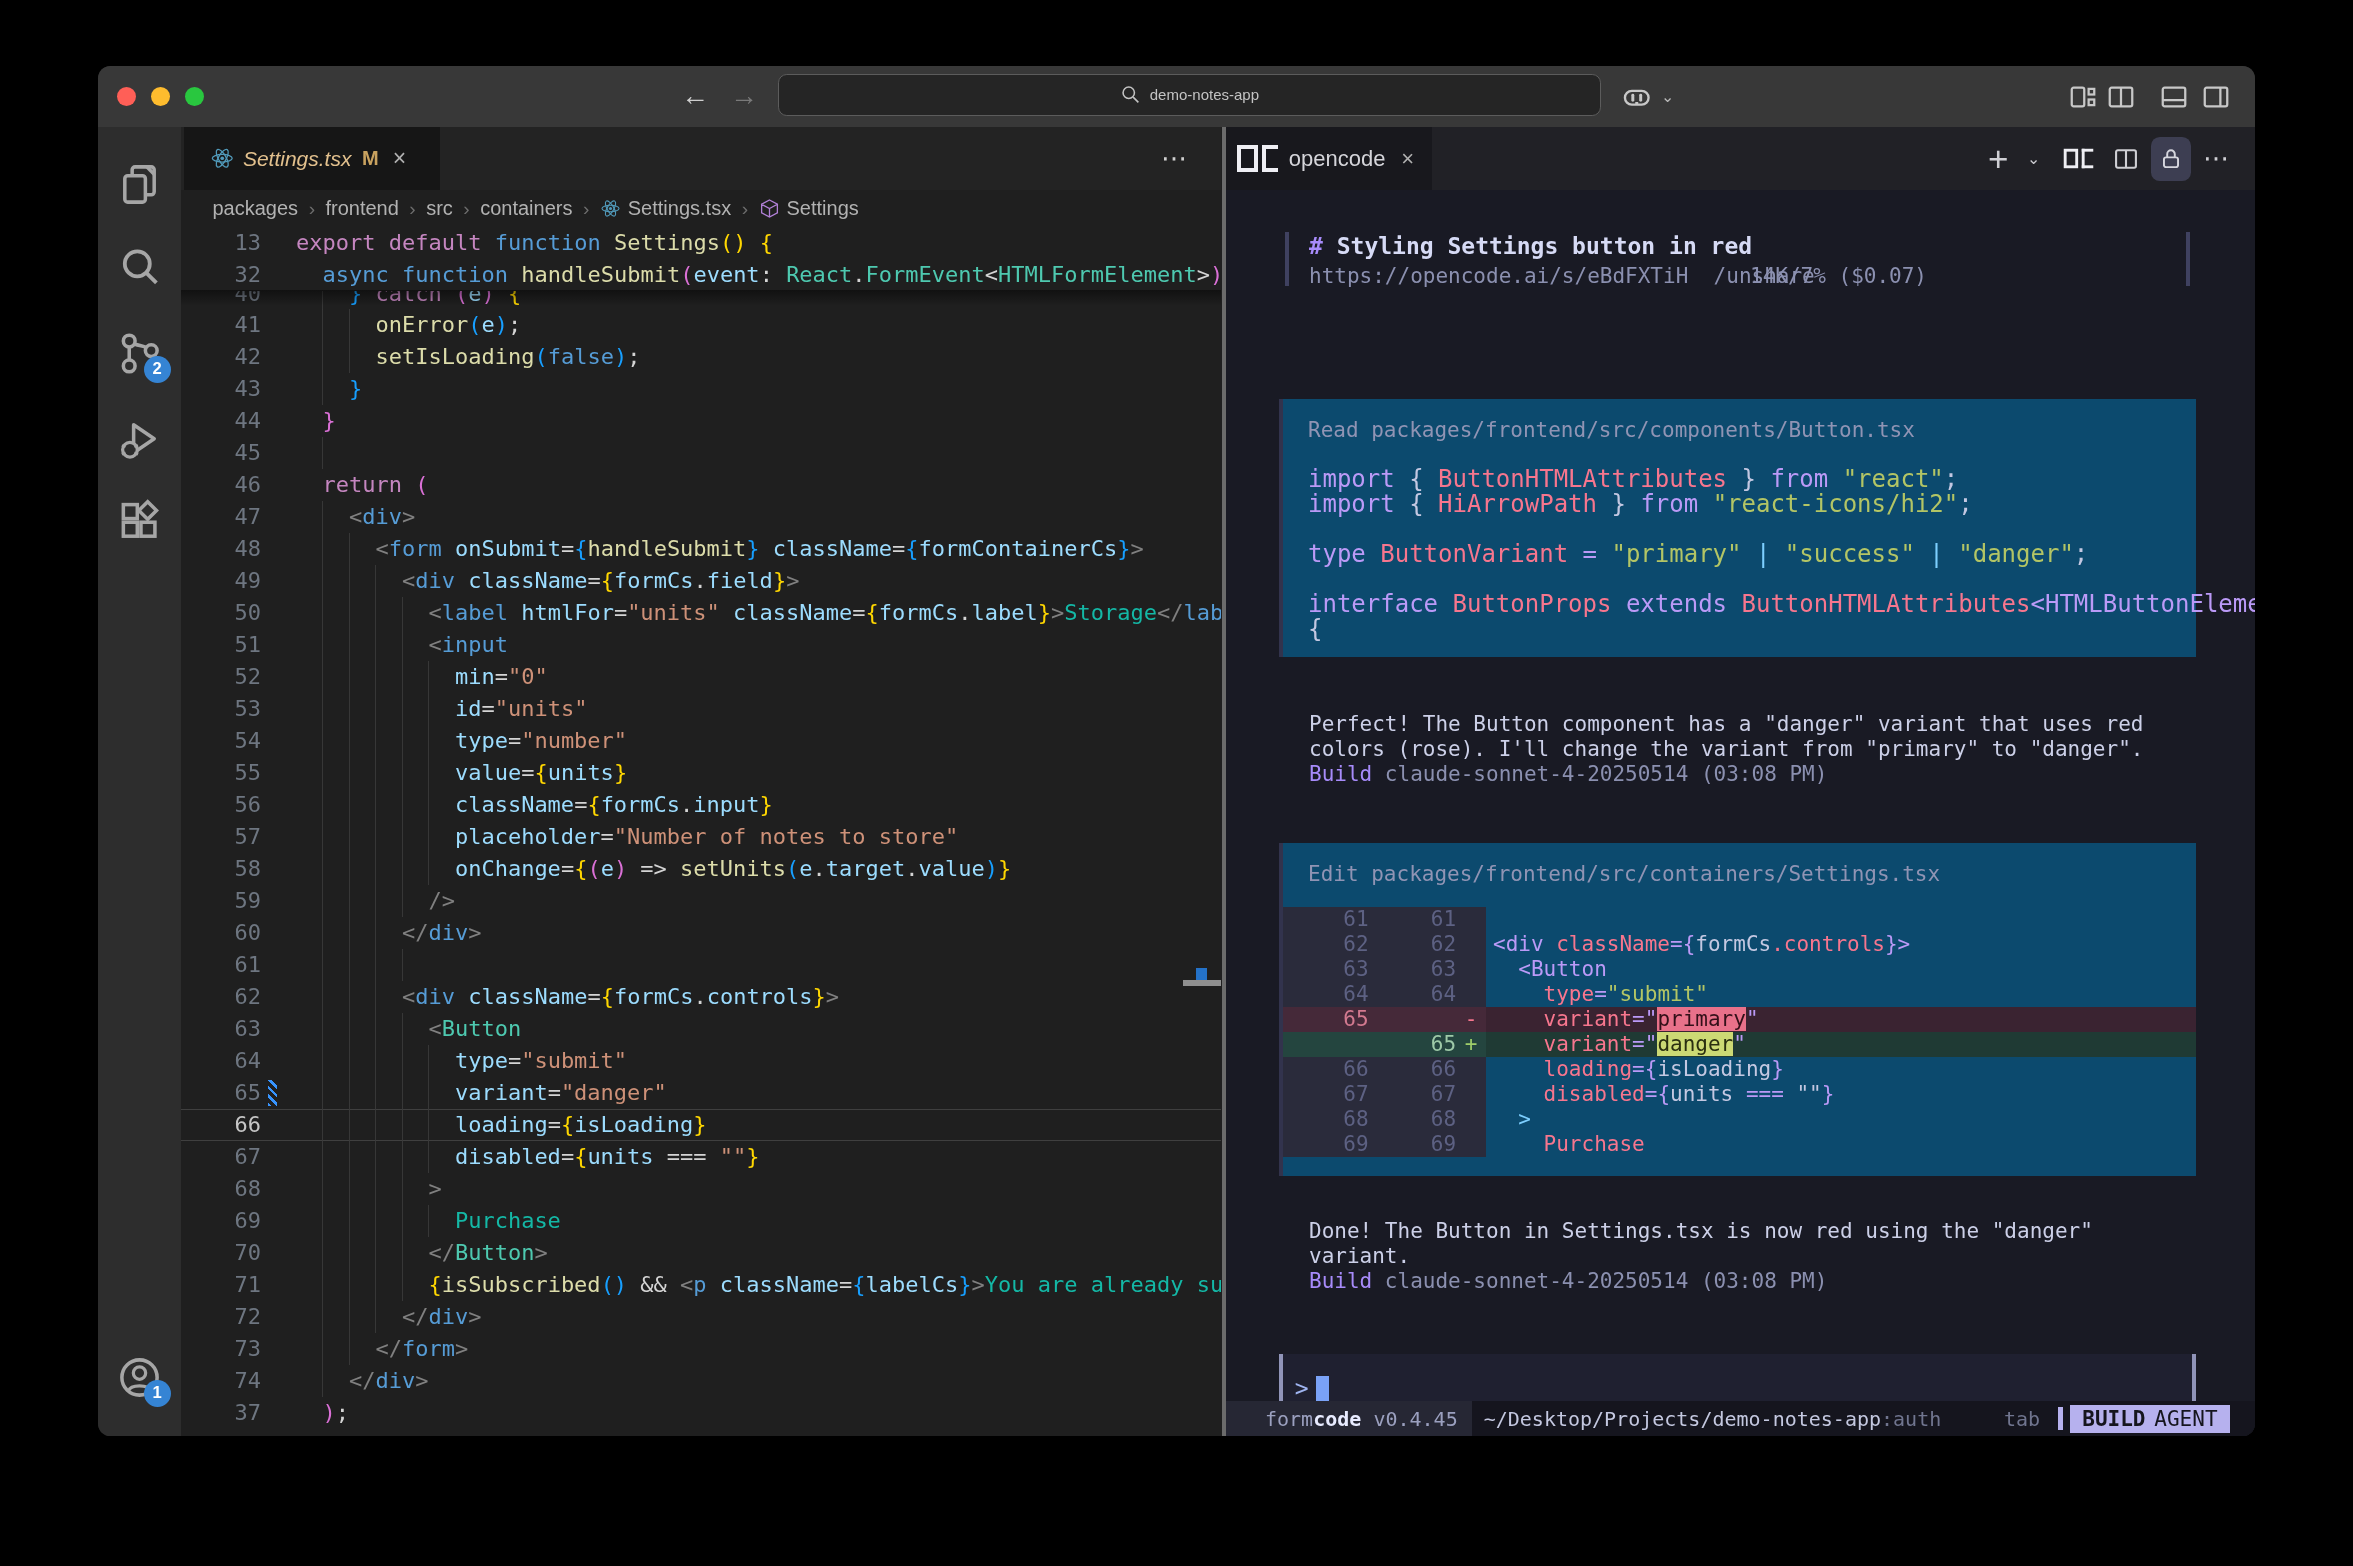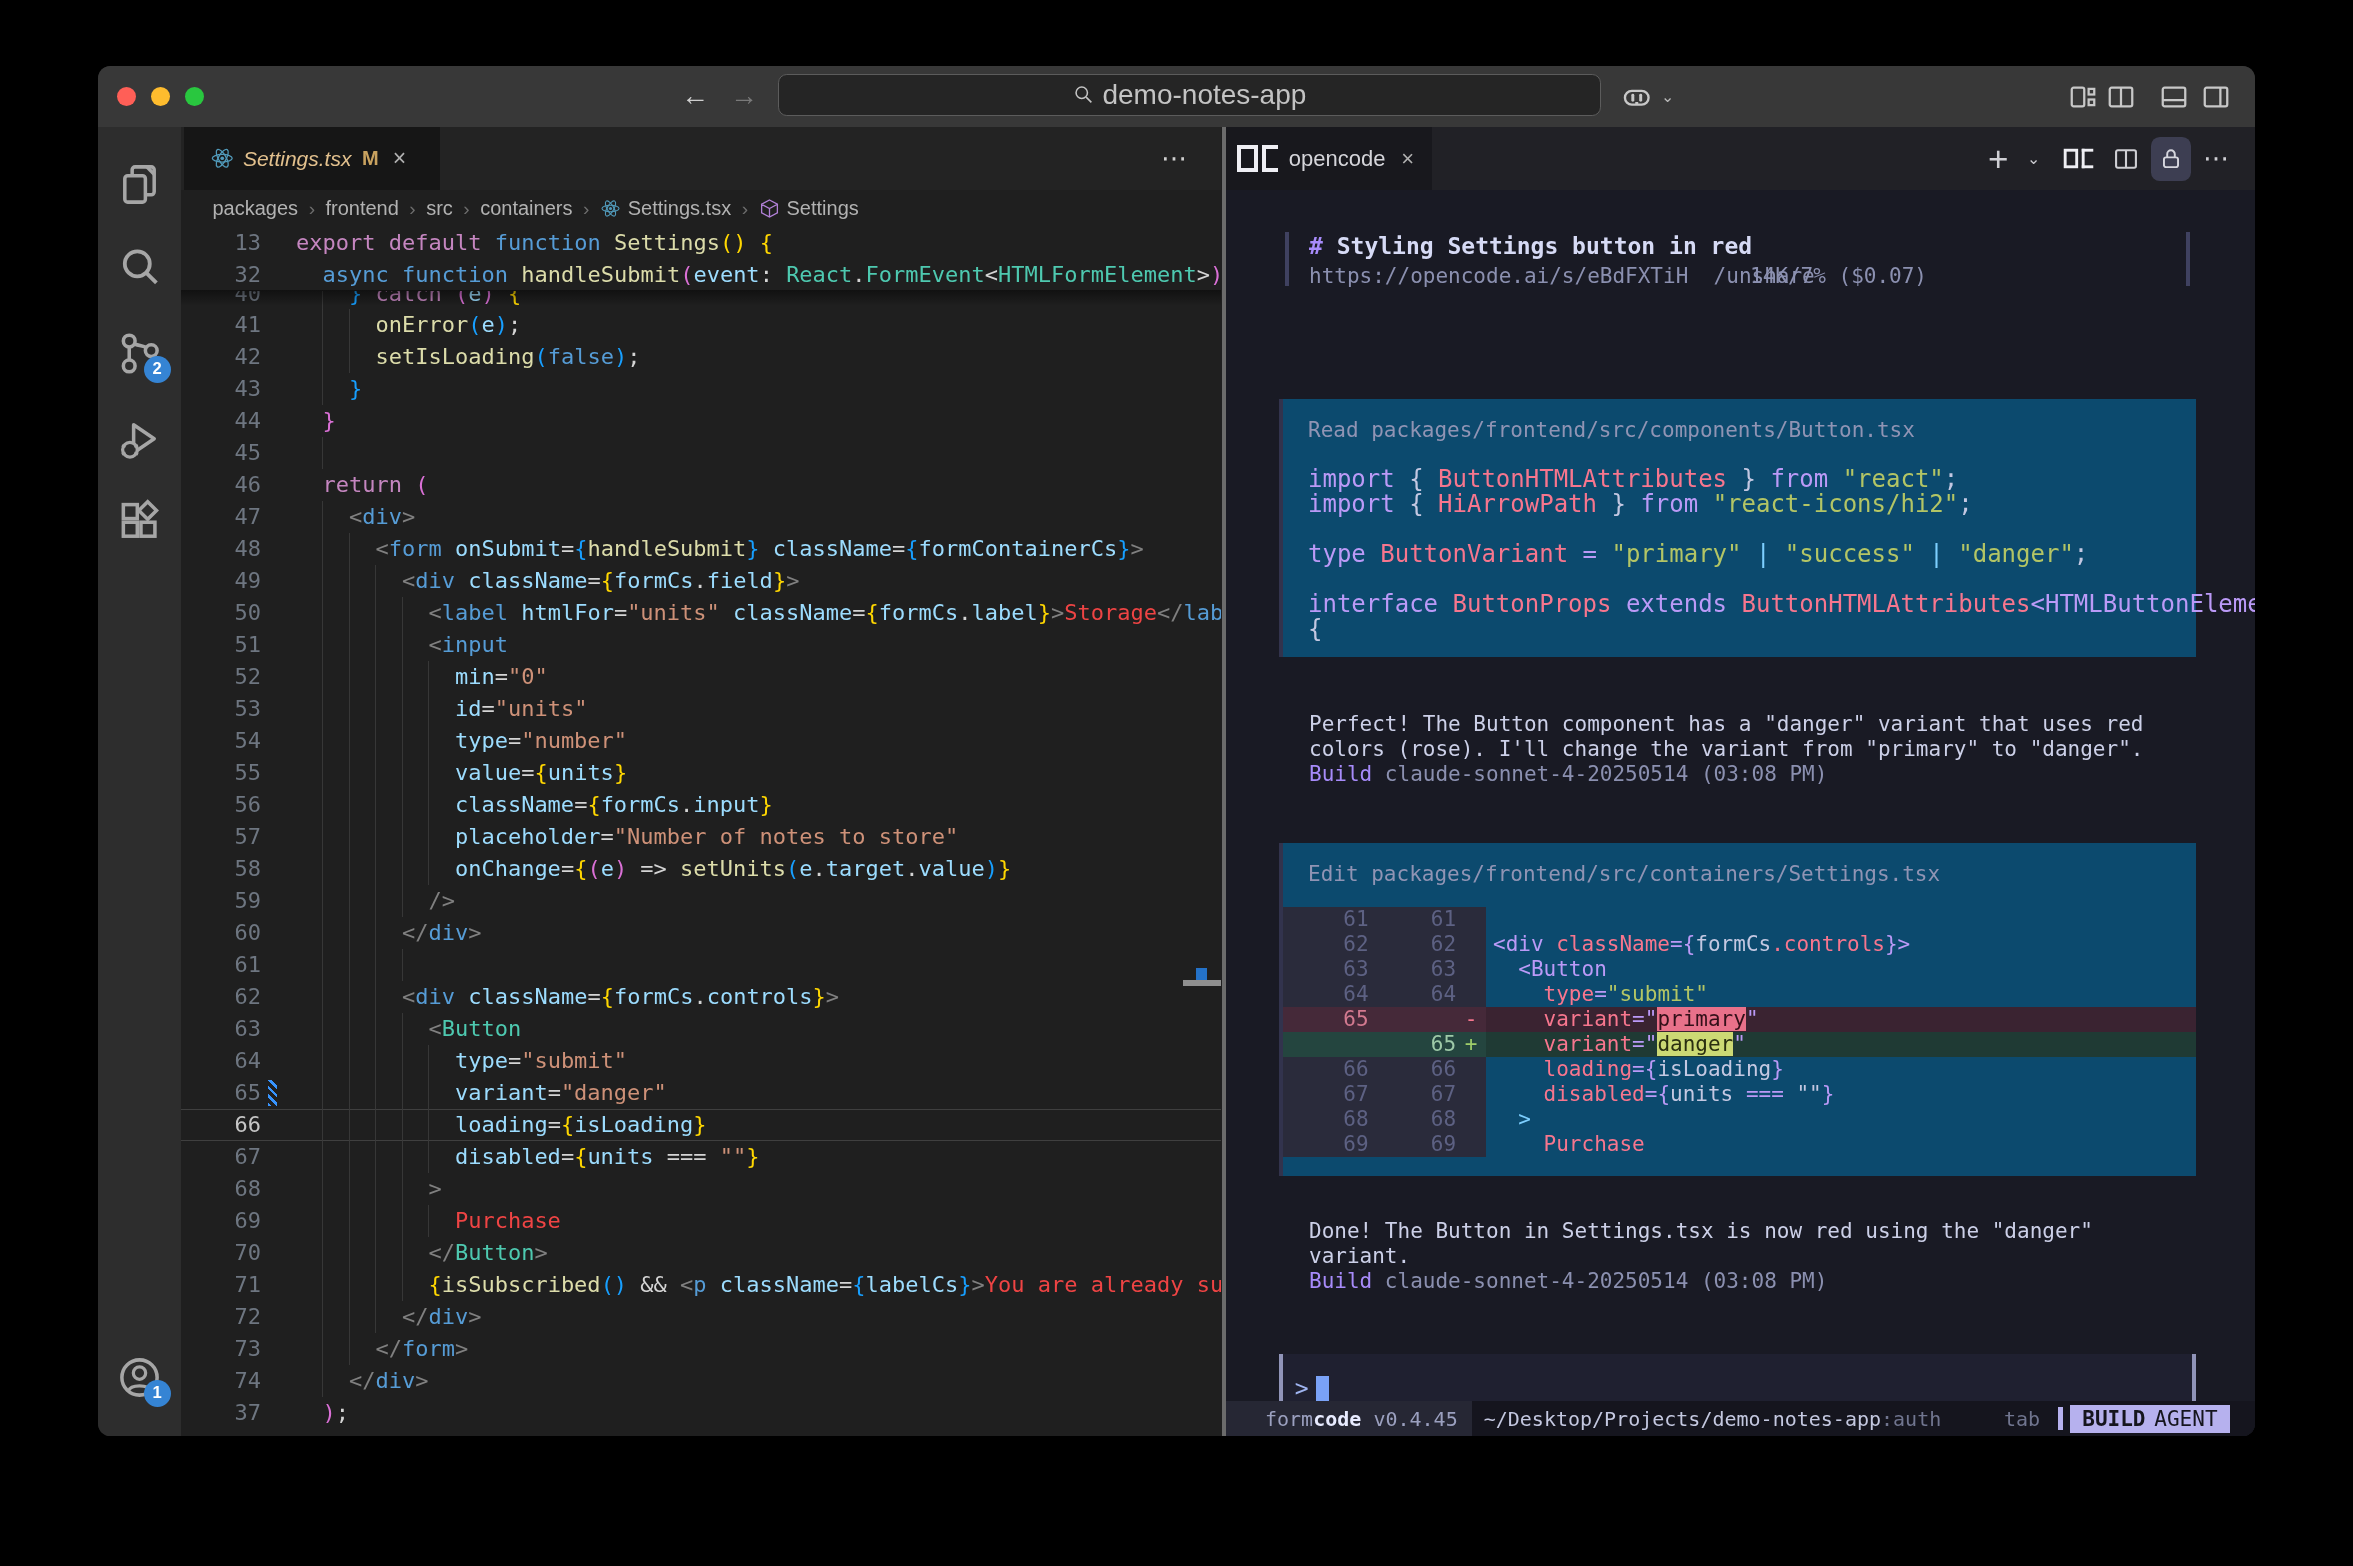--- a/index.html
+++ b/index.html
@@ -6,21 +6,21 @@
   #screen{position:relative;width:2354px;height:1566px;background:#000;overflow:hidden;
           font-family:"Liberation Sans",sans-serif;}
   #window{position:absolute;left:98px;top:66px;width:2157px;height:1370px;background:#1f1f1f;
           border-radius:12.3px;overflow:hidden;}
 
   
   #titlebar{position:absolute;left:0;top:0;width:100%;height:61px;background:#383838;}
   .tl{position:absolute;top:21px;width:19px;height:19px;border-radius:50%;}
   #searchbox{position:absolute;left:680px;top:7.9px;width:821px;height:40px;background:#252525;
              border:1.3px solid #5c5c5c;border-radius:8.8px;display:flex;align-items:center;justify-content:center;
-             color:#c3c3c3;font-size:28px;gap:8.8px;}
+             color:#c3c3c3;font-size:15px;gap:8.8px;}
   .navarrow{position:absolute;top:14px;font-size:28px;color:#cfcfcf;}
   .ticon{position:absolute;top:15.8px;width:30px;height:30px;}
   .chev{color:#bdbdbd;font-size:15.8px;}
 
   
   #activitybar{position:absolute;left:0;top:61px;width:83px;height:1309px;background:#2d2d2d;}
   .ab-item{position:absolute;left:0;width:83px;height:70px;display:flex;align-items:center;justify-content:center;}
   .ab-badge{position:absolute;right:10.5px;bottom:5.3px;min-width:27px;height:27px;border-radius:50%;
             background:#3584d4;color:#fff;font-size:16.6px;font-weight:bold;display:flex;align-items:center;justify-content:center;}
 
@@ -58,21 +58,21 @@
   .iu.g{box-shadow:inset 0.9px 0 0 #3a3a3a;}
   .modmark{position:absolute;left:87px;top:2.6px;bottom:2.6px;width:8.8px;
            background:repeating-linear-gradient(45deg,#3794ff 0 2.6px,transparent 2.6px 6.1px);}
   #sticky{position:absolute;left:0;top:0;width:100%;background:#1f1f1f;z-index:3;}
   #sticky-shadow{position:absolute;left:0;top:63px;width:100%;height:15.8px;z-index:4;
                  background:linear-gradient(rgba(0,0,0,.45),rgba(0,0,0,0));}
   #line40{position:absolute;left:0;top:51px;width:100%;z-index:1;}
   #code-lines{position:absolute;left:0;top:82px;width:100%;z-index:2;}
   
   .k1{color:#C586C0}.k2{color:#569CD6}.fn{color:#DCDCAA}.ty{color:#4EC9B0}.v{color:#9CDCFE}
-  .s{color:#CE9178}.p{color:#D4D4D4}.tb{color:#808080}.tg{color:#569CD6}.tx{color:#ef4444}
+  .s{color:#CE9178}.p{color:#D4D4D4}.tb{color:#808080}.tg{color:#569CD6}.tx{color:#14b8a6}
   .bY{color:#FFD700}.bP{color:#DA70D6}.bB{color:#179FFF}
   #ovr-mod{position:absolute;left:1015px;top:741px;width:10.5px;height:14px;background:#2472c8;z-index:5;}
   #hscroll{position:absolute;left:1002px;top:753px;width:39px;height:6.1px;background:#8f8f8f;z-index:5;}
   #sash{position:absolute;left:1124px;top:61px;width:3.5px;height:1309px;background:#6b6b6b;z-index:6;}
 
   
   #panel{position:absolute;left:1127px;top:124px;width:1030px;height:1246px;background:#191a24;
          font-family:"DejaVu Sans Mono",monospace;color:#c9cde6;}
   .bar-v{position:absolute;width:4.4px;background:#3f4160;}
   #chat-title{position:absolute;left:84px;top:43px;font-size:23px;font-weight:bold;color:#d6daf5;white-space:pre;}

